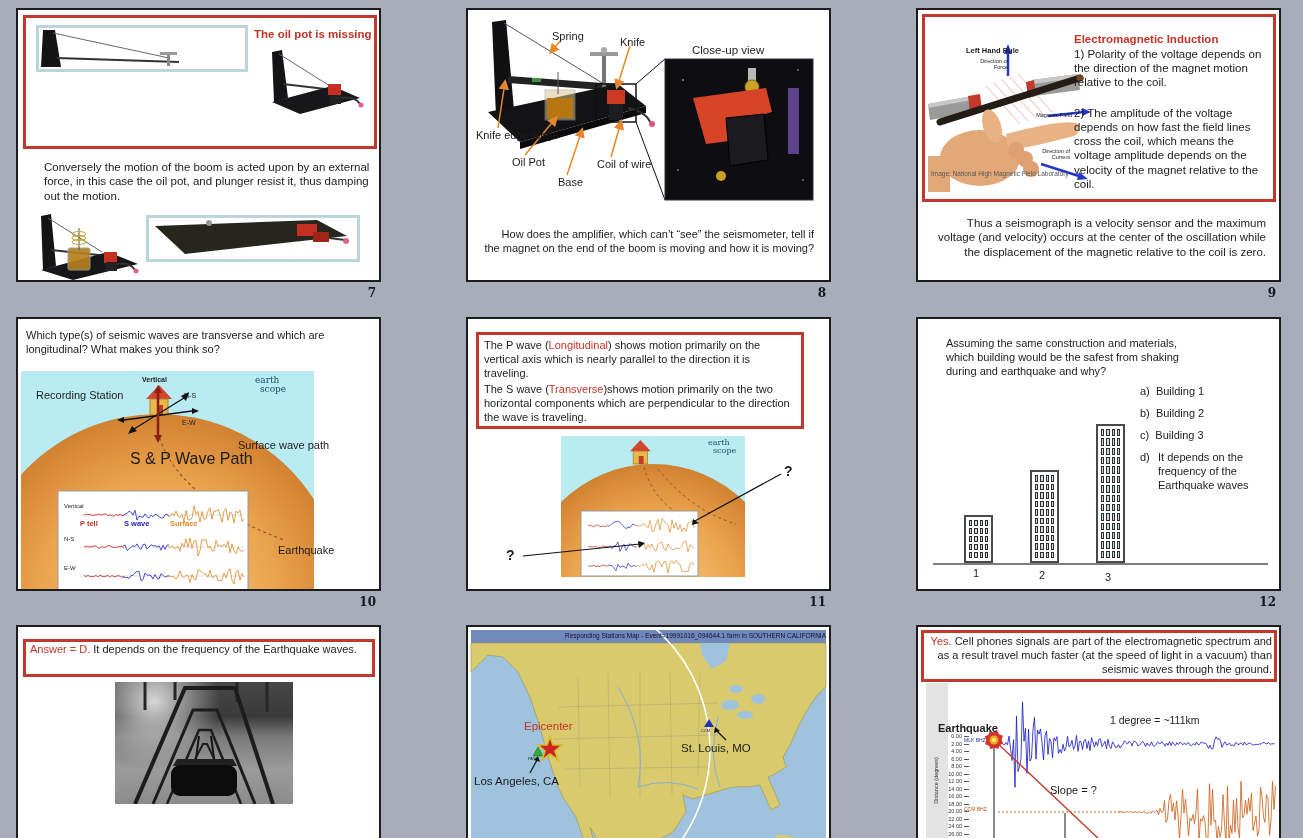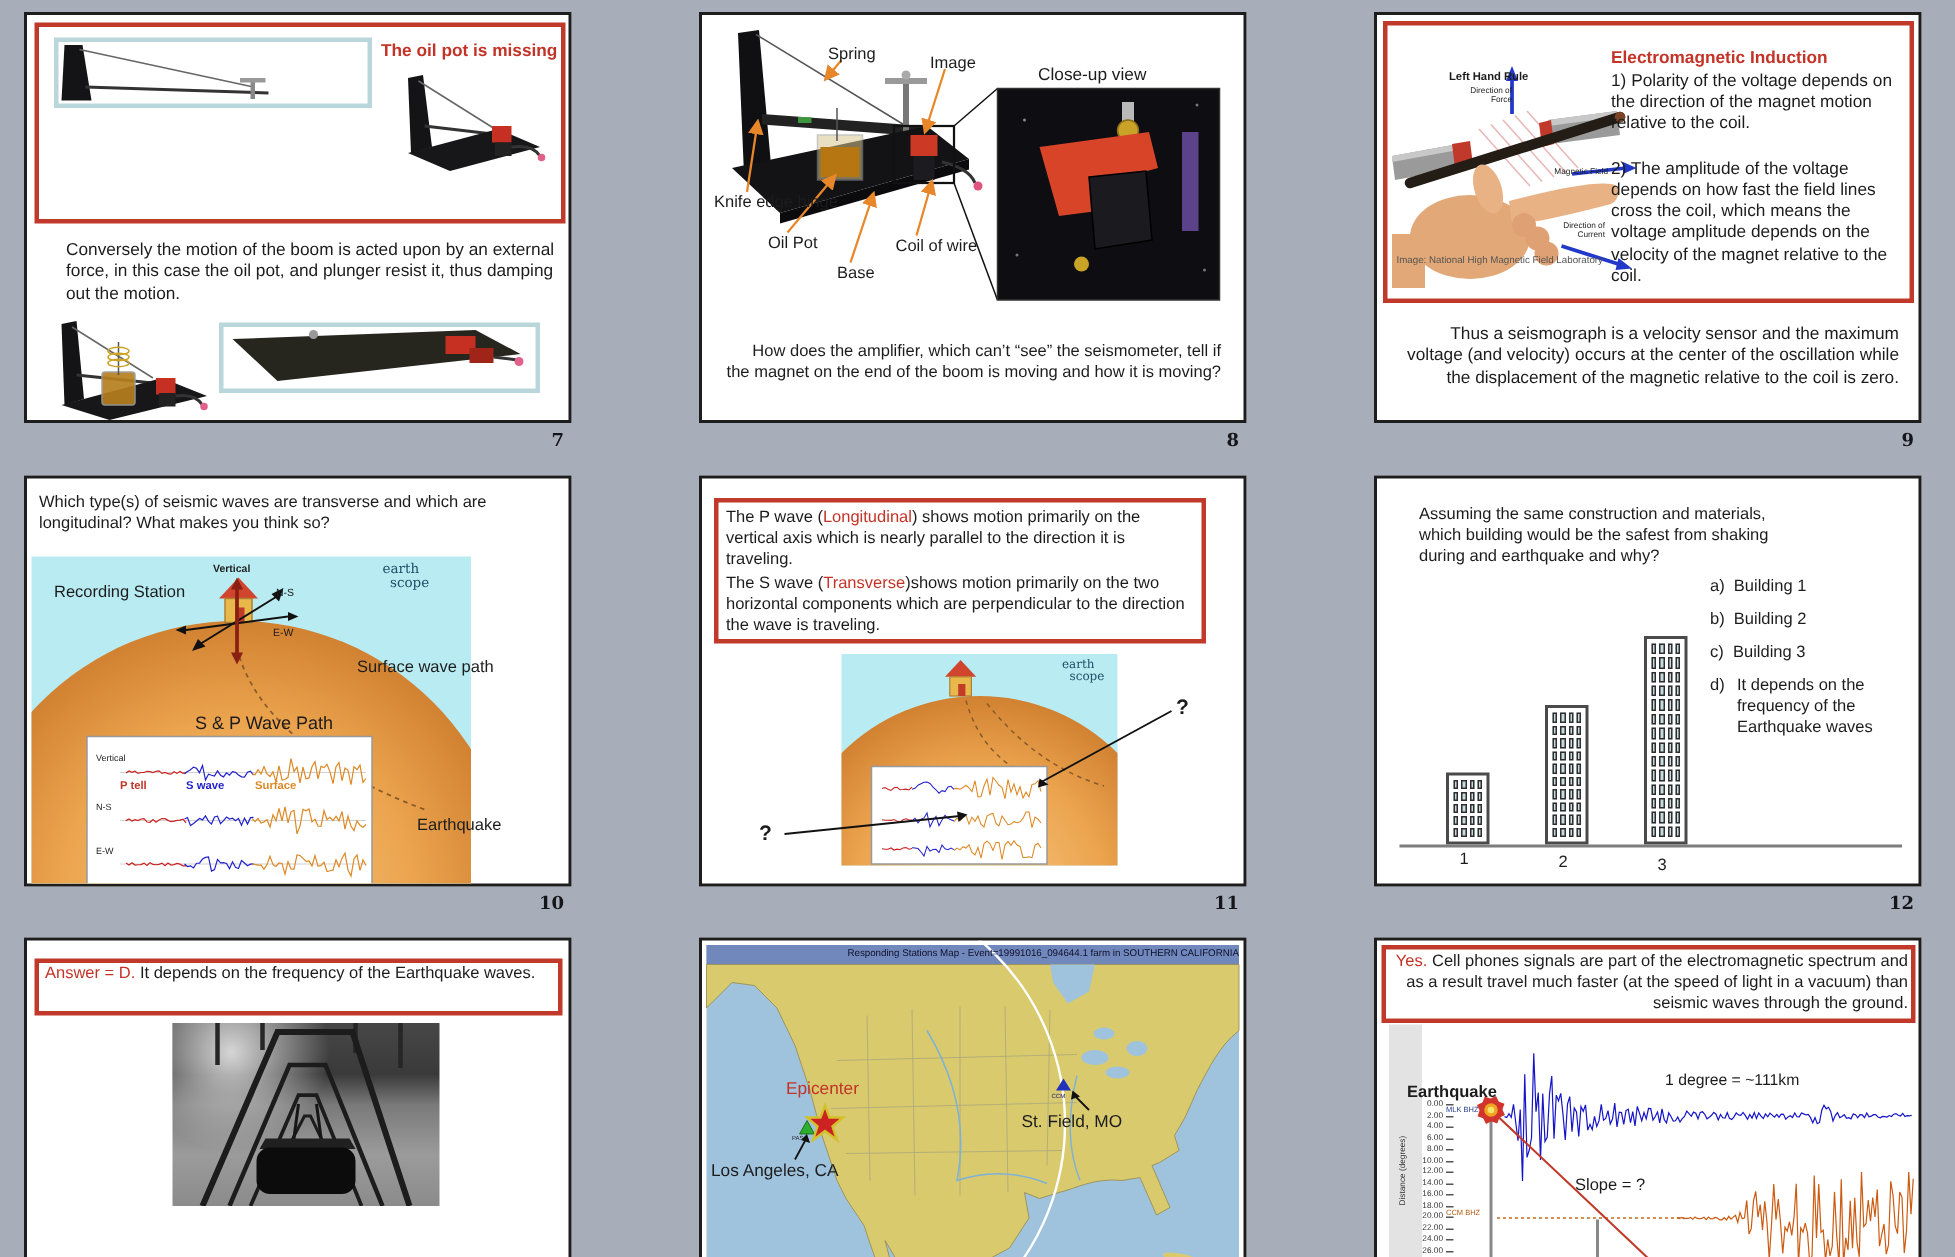--- a/index.html
+++ b/index.html
@@ -127,21 +127,21 @@
     <circle cx="253" cy="166" r="5" fill="#c9a227"></circle>
     <rect x="320" y="78" width="11" height="66" fill="#6a4ba0" opacity=".85"></rect>
     <line x1="93" y1="30" x2="83" y2="42" stroke="#e8872a" stroke-width="1.5" marker-end="url(#oar)"></line>
     <line x1="162" y1="36" x2="149" y2="77" stroke="#e8872a" stroke-width="1.5" marker-end="url(#oar)"></line>
     <line x1="30" y1="118" x2="37" y2="72" stroke="#e8872a" stroke-width="1.5" marker-end="url(#oar)"></line>
     <line x1="57" y1="145" x2="88" y2="108" stroke="#e8872a" stroke-width="1.5" marker-end="url(#oar)"></line>
     <line x1="99" y1="165" x2="114" y2="120" stroke="#e8872a" stroke-width="1.5" marker-end="url(#oar)"></line>
     <line x1="143" y1="147" x2="153" y2="112" stroke="#e8872a" stroke-width="1.5" marker-end="url(#oar)"></line>
   </svg>
   <div class="t" style="left:84px;top:20px">Spring</div>
-  <div class="t" style="left:152px;top:26px">Image</div>
+  <div class="t" style="left:152px;top:26px">Knife</div>
   <div class="t" style="left:224px;top:33px;font-size:11.5px">Close-up view</div>
   <div class="t" style="left:8px;top:119px">Knife edge hinge</div>
   <div class="t" style="left:44px;top:146px">Oil Pot</div>
   <div class="t" style="left:90px;top:166px">Base</div>
   <div class="t" style="left:129px;top:148px">Coil of wire</div>
   <div class="t ctr" style="left:16px;top:218px;width:330px">How does the amplifier, which can’t “see” the seismometer, tell if the magnet on the end of the boom is moving and how it is moving?</div>
 </div>
 
 <div class="slide" style="left:916px;top:8px">
   <div class="redbox" style="left:4px;top:4px;width:354px;height:188px"></div>
@@ -229,21 +229,21 @@
   <div class="t" style="left:8px;top:10px;width:330px">Which type(s) of seismic waves are transverse and which are longitudinal? What makes you think so?</div>
   <div class="t" style="left:18px;top:70px">Recording Station</div>
   <div class="t b tiny" style="left:124px;top:57px">Vertical</div>
   <div class="t tiny" style="left:166px;top:73px">N-S</div>
   <div class="t tiny" style="left:164px;top:100px">E-W</div>
   <div class="logo" style="left:237px;top:57px">
     <div>earth</div>
     <div class="l2">scope</div>
   </div>
   <div class="t" style="left:220px;top:120px">Surface wave path</div>
-  <div class="t" style="left:112px;top:156px;font-size:12px">S &amp; P Wave Path</div>
+  <div class="t" style="left:112px;top:130px;font-size:16px">S &amp; P Wave Path</div>
   <div class="t" style="left:260px;top:225px">Earthquake</div>
   <div class="t" style="left:46px;top:184px;font-size:6px">Vertical</div>
   <div class="t b red" style="left:62px;top:200px;font-size:7.5px">P tell</div>
   <div class="t b" style="left:106px;top:200px;font-size:7.5px;color:#2222cc">S wave</div>
   <div class="t b" style="left:152px;top:200px;font-size:7.5px;color:#dd8822">Surface</div>
   <div class="t" style="left:46px;top:217px;font-size:6px">N-S</div>
   <div class="t" style="left:46px;top:246px;font-size:6px">E-W</div>
 </div>
 
 <div class="slide" style="left:466px;top:317px">
@@ -476,21 +476,21 @@
     <polygon points="246,106 252,104 247,100" fill="#111"></polygon>
     <line x1="62" y1="146" x2="69" y2="133" stroke="#111" stroke-width="1.2"></line>
     <polygon points="66,133 72,135 70,129" fill="#111"></polygon>
     <path d="M82,110 L85,118 L94,118 L87,124 L90,133 L82,127 L74,133 L77,124 L70,118 L79,118 Z" fill="#cc2222" stroke="#d4c02a" stroke-width="1.6"></path>
   </svg>
   <div class="t ctr" style="left:3px;top:5px;width:355px;font-size:6.5px;color:#10102a">Responding Stations Map  -  Event=19991016_094644.1 farm in SOUTHERN CALIFORNIA</div>
   <div class="t red" style="left:56px;top:92px;font-size:11.5px">Epicenter</div>
   <div class="t" style="left:60px;top:129px;font-size:4px;color:#222">PAS</div>
   <div class="t" style="left:233px;top:101px;font-size:4px;color:#10107a">CCM</div>
   <div class="t" style="left:6px;top:147px;font-size:11.5px">Los Angeles, CA</div>
-  <div class="t" style="left:213px;top:114px;font-size:11.5px">St. Field, MO</div>
+  <div class="t" style="left:213px;top:114px;font-size:11.5px">St. Louis, MO</div>
 </div>
 
 <div class="slide" style="left:916px;top:625px">
   <div class="redbox" style="left:3px;top:3px;width:356px;height:52px"></div>
   <div class="t ctr" style="left:8px;top:8px;width:346px"><span class="red">Yes.</span><span>  Cell phones signals are part of the electromagnetic spectrum and as a result travel much faster (at the speed of light in a vacuum) than seismic waves through the ground.</span></div>
   <svg class="art" width="361" height="270" viewBox="0 0 361 270">
     <rect x="8" y="56" width="22" height="214" fill="#e3e3e3"></rect>
     <line x1="76" y1="120" x2="76" y2="268" stroke="#888" stroke-width="2"></line>
     <line x1="147" y1="186" x2="147" y2="268" stroke="#888" stroke-width="2"></line>
     <line x1="80" y1="185" x2="205" y2="185" stroke="#c96a1b" stroke-width="1" stroke-dasharray="2,2"></line>

